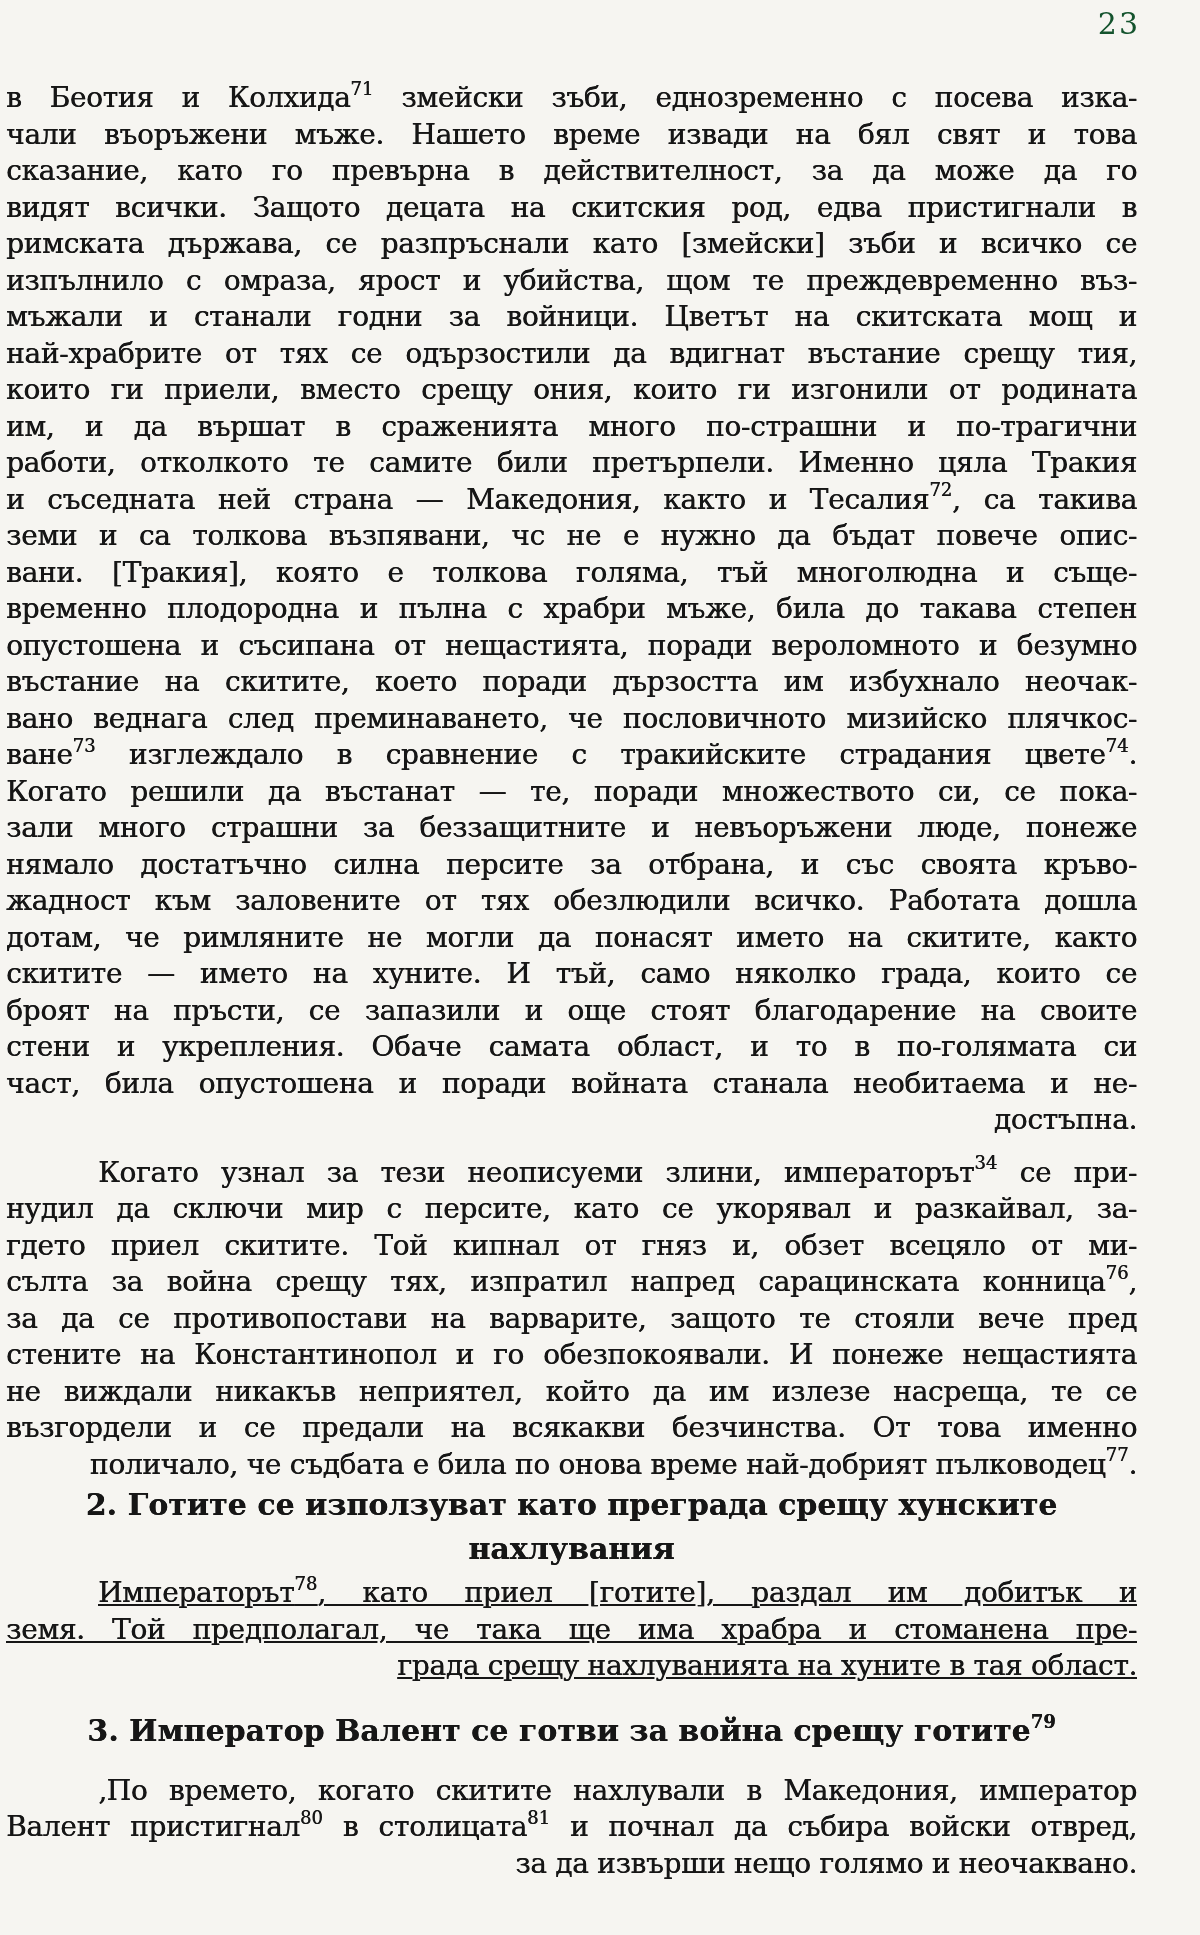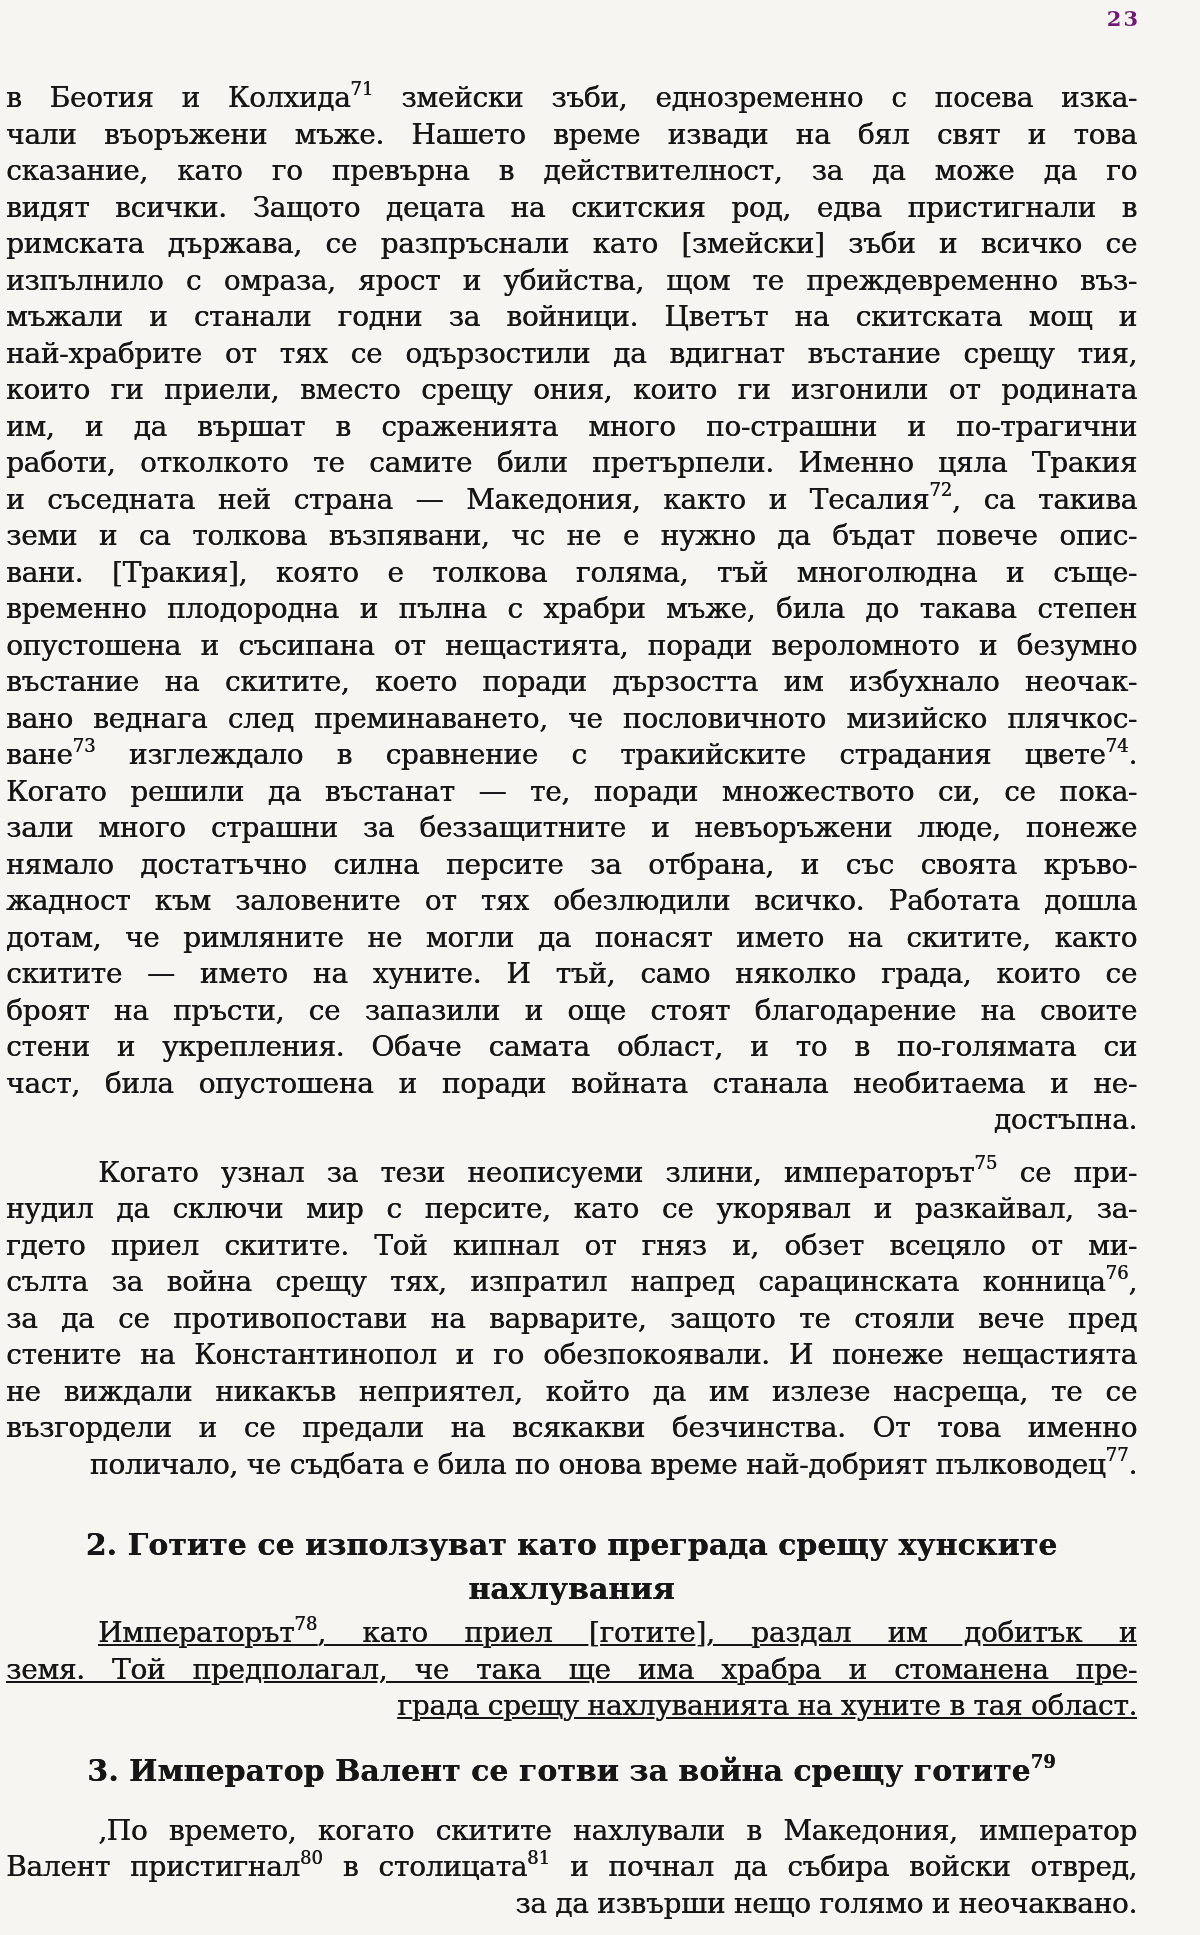--- a/index.html
+++ b/index.html
@@ -11,36 +11,36 @@
   .page{
     position:relative;
     width:1200px;height:1935px;
     background:#f6f5f1;
     overflow:hidden;
     color:#161616;
   }
   .page-number{
     position:absolute;
     top:6px;right:60px;
-    font-size:21px;
-    font-weight:700;
+    font-size:30px;
+    font-weight:400;
     letter-spacing:2px;
-    color:#701a75;
+    color:#14532d;
   }
   .text-col{
     position:absolute;
     left:6px;top:80px;
     width:1131px;
     font-size:28px;
     letter-spacing:-0.3px;
     text-shadow:0.45px 0 0 currentColor; 
   }
   .block{margin:0;}
   .block-1{margin-top:16px;}
-  .block-2{margin-top:40px;}
+  .block-2{}
   .block-3{margin-top:4px;text-decoration:underline;}
   .block-4{margin-top:24px;}
   .block-5{margin-top:20px;}
   .line{
     height:36.5px;
     line-height:36.5px;
     overflow:hidden;
     text-align:justify;
     white-space:normal;
   }
@@ -103,21 +103,21 @@
         <div class="line">нямало достатъчно силна персите за отбрана, и със своята кръво-</div>
         <div class="line">жадност към заловените от тях обезлюдили всичко. Работата дошла</div>
         <div class="line">дотам, че римляните не могли да понасят името на скитите, както</div>
         <div class="line">скитите — името на хуните. И тъй, само няколко града, които се</div>
         <div class="line">броят на пръсти, се запазили и още стоят благодарение на своите</div>
         <div class="line">стени и укрепления. Обаче самата област, и то в по-голямата си</div>
         <div class="line">част, била опустошена и поради войната станала необитаема и не-</div>
         <div class="line last">достъпна.</div>
       </div>
       <div class="block block-1 paragraph">
-        <div class="line indent">Когато узнал за тези неописуеми злини, императорът<sup>75</sup> се при-</div>
+        <div class="line indent">Когато узнал за тези неописуеми злини, императорът<sup>34</sup> се при-</div>
         <div class="line">нудил да сключи мир с персите, като се укорявал и разкайвал, за-</div>
         <div class="line">гдето приел скитите. Той кипнал от гняз и, обзет всецяло от ми-</div>
         <div class="line">сълта за война срещу тях, изпратил напред сарацинската конница<sup>76</sup>,</div>
         <div class="line">за да се противопостави на варварите, защото те стояли вече пред</div>
         <div class="line">стените на Константинопол и го обезпокоявали. И понеже нещастията</div>
         <div class="line">не виждали никакъв неприятел, който да им излезе насреща, те се</div>
         <div class="line">възгордели и се предали на всякакви безчинства. От това именно</div>
         <div class="line last">поличало, че съдбата е била по онова време най-добрият пълководец<sup>77</sup>.</div>
       </div>
       <div class="block block-2 heading">

